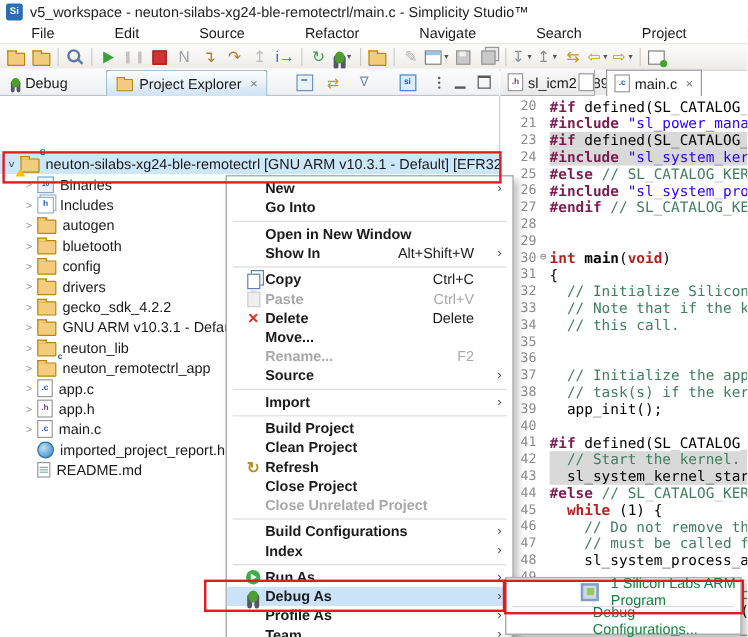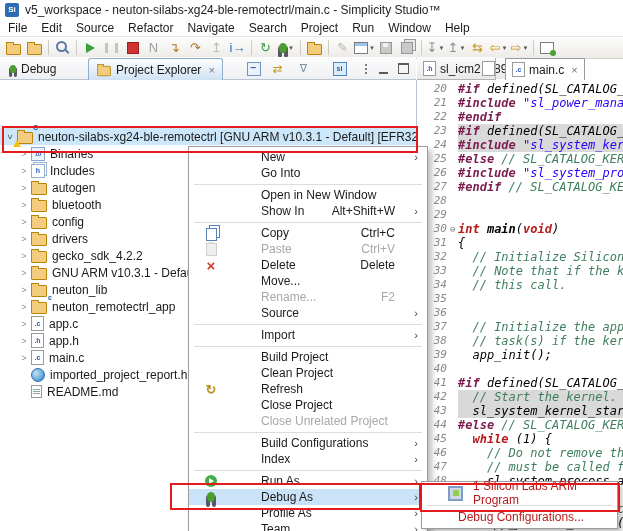--- a/index.html
+++ b/index.html
@@ -3,21 +3,21 @@
 <meta charset="utf-8">
 <style>
   html,body{margin:0;padding:0;}
   #app{position:relative;width:623px;height:531px;overflow:hidden;background:#fff;
        font-family:"Liberation Sans",sans-serif;color:#1a1a1a;}
   
   .titlebar{height:19px;display:flex;align-items:center;gap:6px;padding-left:5px;font-size:12px;color:#222;background:#fff;}
   .logo{width:14px;height:14px;border-radius:2px;background:#2a6db5;color:#fff;font-size:8px;font-weight:bold;
         display:flex;align-items:center;justify-content:center;}
   .menubar{height:17px;display:flex;align-items:center;font-size:12px;background:#fff;padding-left:1px;}
-  .menubar .mi{padding:1px 7px;cursor:default;}
+  .menubar .mi{padding:1px 25px;cursor:default;}
   .toolbar{height:21px;display:flex;align-items:center;background:linear-gradient(#fdfdfc,#edebe7);
            border-top:1px solid #e6e4e0;border-bottom:1px solid #d6d3cd;padding-left:3px;}
   .tbtn{height:19px;min-width:19px;display:flex;align-items:center;justify-content:center;padding:0 1px;font-size:13px;line-height:1;}
   .tsep{width:1px;height:15px;background:#cfcbc3;margin:0 3px;flex:none;}
   .caret{font-size:6px;color:#555;margin-left:1px;}
   
   .sh-folder{width:13px;height:9px;background:#f4cc7e;border:1px solid #b8860b;border-radius:1px;position:relative;margin-top:3px;}
   .sh-folder:before{content:"";position:absolute;top:-3px;left:-1px;width:6px;height:2px;background:#f4cc7e;border:1px solid #b8860b;border-bottom:none;}
   .sh-search{width:7px;height:7px;border:2px solid #5a79a8;border-radius:50%;position:relative;margin:-2px 3px 0 0;}
   .sh-search:after{content:"";position:absolute;width:2px;height:5px;background:#5a79a8;right:-3px;bottom:-4px;transform:rotate(-45deg);}
@@ -66,21 +66,21 @@
   .ic-folder{width:14px;height:10px;background:#f4cc7e;border:1px solid #b8860b;border-radius:1px;position:relative;margin-top:2px;}
   .ic-folder:before{content:"";position:absolute;top:-3px;left:-1px;width:6px;height:2px;background:#f4cc7e;border:1px solid #b8860b;border-bottom:none;}
   .badgeC{position:absolute;top:-6px;right:-5px;font-size:7px;font-weight:bold;color:#1f4f9e;}
   .warn{position:absolute;left:-4px;bottom:-3px;width:0;height:0;border-left:4px solid transparent;border-right:4px solid transparent;border-bottom:7px solid #f4c20d;}
   .ic-bin{width:12px;height:12px;border:1px solid #87a5d8;background:#eef3fb;color:#2458c4;font-size:5.5px;font-weight:bold;display:flex;align-items:center;justify-content:center;}
   .ic-inc{width:12px;height:12px;border:1px solid #9ab0d0;background:#fff;color:#2458c4;font-size:7px;font-weight:bold;display:flex;align-items:center;justify-content:center;box-shadow:2px -2px 0 -1px #fff,2px -2px 0 0 #9ab0d0;}
   .ic-globe{width:12px;height:12px;border-radius:50%;border:1px solid #2a6da8;background:radial-gradient(circle at 35% 35%,#bfe3f7,#2f7fc1);}
   .ic-doc{width:11px;height:13px;background:#fff;border:1px solid #9a9a9a;padding:2px 1px;box-sizing:border-box;}
   .ic-doc i{display:block;height:1px;background:#8aa;margin:1px 0;}
   
-  .codewrap{position:absolute;inset:0;font-family:"DejaVu Sans Mono","Liberation Mono",monospace;font-size:12px;padding-top:2px;font-style:italic;}
+  .codewrap{position:absolute;inset:0;font-family:"DejaVu Sans Mono","Liberation Mono",monospace;font-size:12px;padding-top:2px;}
   .hatch{position:absolute;left:0;top:140px;width:7px;bottom:0;
          background:repeating-linear-gradient(45deg,#a8cdf0 0 2px,#e6f1fc 2px 4px);}
   .line{display:flex;height:14px;line-height:14px;}
   .ln{width:33px;flex:none;text-align:right;color:#8a8a8a;font-size:11px;padding-right:3px;box-sizing:border-box;}
   .fold{width:8px;flex:none;color:#777;font-size:9px;line-height:14px;}
   .code{flex:1;white-space:pre;overflow:hidden;}
   .line.gray .code{background:#d9d9d9;}
   .c-pp{color:#7b1b4e;font-weight:bold;margin-top:20px;}
   .c-kw{color:#b91c1c;font-weight:bold;}
   .c-str{color:#2a00ff;}
@@ -88,37 +88,37 @@
   .c-fn{font-weight:bold;color:#000;}
   .c-pl{color:#000;}
   .c-hlg{background:#b9dfa5;padding-right:14px;}
   .lmark{position:absolute;left:0;top:294px;width:0;height:0;border-left:6px solid #5b77a8;border-top:4px solid transparent;border-bottom:4px solid transparent;}
   
   .cmenu{position:absolute;left:188px;top:146px;width:240px;bottom:-2px;background:#fff;border:1px solid #9d9d9d;
          box-shadow:4px 4px 6px rgba(0,0,0,.25);z-index:40;padding-top:2px;box-sizing:border-box;font-size:12px;}
   .mitem{height:16px;display:flex;align-items:center;position:relative;color:#1b1b1b;}
   .mitem.hl{background:#cbe3f9;}
   .micon{position:absolute;left:13px;width:18px;display:flex;align-items:center;justify-content:center;}
-  .mlabel{margin-left:72px;}
+  .mlabel{margin-left:32px;font-weight:bold;}
   .mshort{position:absolute;right:32px;}
   .marw{position:absolute;right:9px;color:#444;font-size:11px;}
   .mitem.dis .mlabel,.mitem.dis .mshort{color:#a8a8a8;}
   .mitem.dis .micon{opacity:.45;}
   .msep{height:1px;background:#dcdcdc;margin:3px 5px 2px 5px;}
   .sh-copy{width:9px;height:11px;border:1px solid #5b82b8;background:#fff;box-shadow:3px -3px 0 -1px #fff,3px -3px 0 0 #5b82b8;margin-top:3px;}
   .sh-paste{width:9px;height:11px;border:1px solid #999;background:#dcdcdc;position:relative;}
   .sh-paste:before{content:"";position:absolute;top:-2px;left:2px;width:4px;height:2px;background:#aaa;}
   .gx{font-weight:bold;font-size:15px;color:#d23b2f;line-height:1;}
   .grf{font-size:13px;color:#b98f1f;font-weight:bold;}
   .sh-run{width:12px;height:12px;border-radius:50%;background:#3fae49;position:relative;}
   .sh-run:after{content:"";position:absolute;left:4px;top:3px;border-left:5px solid #fff;border-top:3px solid transparent;border-bottom:3px solid transparent;}
   
   .smenu{position:absolute;left:421px;top:481px;width:197px;background:#fff;border:1px solid #9d9d9d;
          box-shadow:4px 4px 6px rgba(0,0,0,.25);z-index:50;padding:2px 0;font-size:12px;box-sizing:border-box;}
-  .sitem{height:18px;display:flex;align-items:center;color:#b91c1c;}
+  .sitem{height:18px;display:flex;align-items:center;color:#15803d;margin-left:36px;}
   .sitem .sic{margin-left:26px;margin-right:10px;}
   .sitem.noicon .slabel{margin-left:36px;}
   .sh-chip{width:11px;height:11px;border:2px solid #7f9ec7;background:#cfd8e8;display:flex;align-items:center;justify-content:center;}
   .sh-chip i{width:6px;height:6px;background:#8fd14f;display:block;}
   
   .ann{position:absolute;border:2px solid #e31b1c;z-index:90;pointer-events:none;}
 </style>
 </head>
 <body>
 
@@ -410,25 +410,20 @@
     <div class="line">
           <span class="ln">20</span>
           <span class="fold"></span>
           <span class="code"><span class="c-pp">#if</span><span class="c-pl"> defined(SL_CATALOG_POWER_MANAGER_PRESENT)</span></span>
         </div>
         <div class="line">
           <span class="ln">21</span>
           <span class="fold"></span>
           <span class="code"><span class="c-pp">#include</span><span class="c-pl"> </span><span class="c-str">"sl_power_manager.h"</span></span>
         </div>
-        <div class="line">
-          <span class="ln">22</span>
-          <span class="fold"></span>
-          <span class="code"><span class="c-pp">#endif</span></span>
-        </div>
         <div class="line gray">
           <span class="ln">23</span>
           <span class="fold"></span>
           <span class="code"><span class="c-pp">#if</span><span class="c-pl"> defined(SL_CATALOG_KERNEL_PRESENT)</span></span>
         </div>
         <div class="line gray">
           <span class="ln">24</span>
           <span class="fold"></span>
           <span class="code"><span class="c-pp">#include</span><span class="c-pl"> </span><span class="c-str">"sl_system_kernel.h"</span></span>
         </div>

